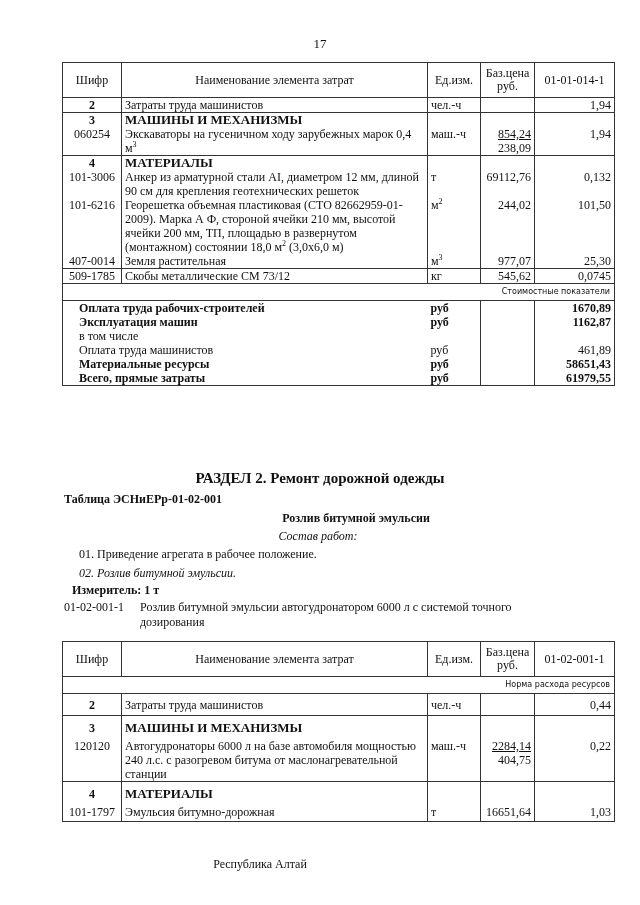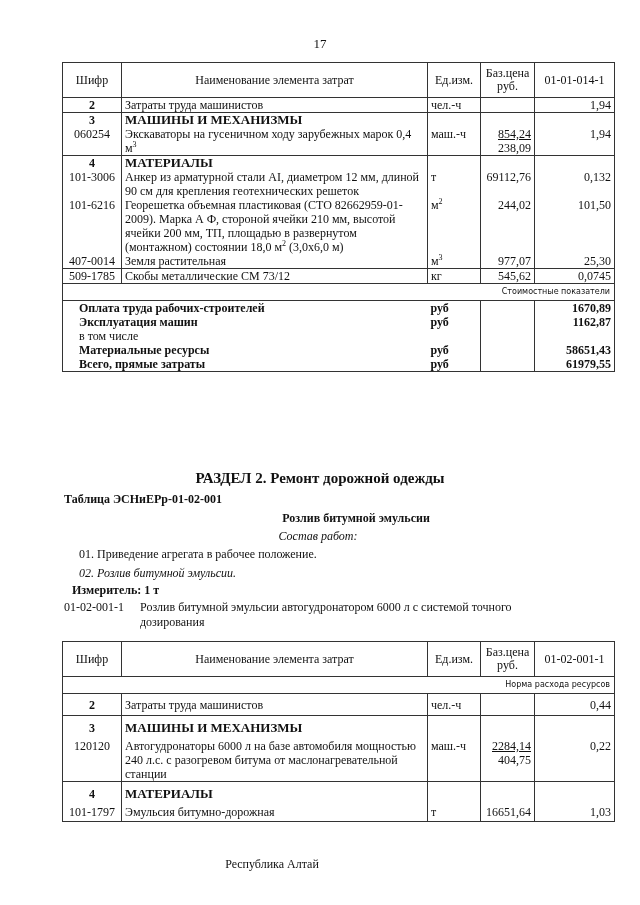--- a/index.html
+++ b/index.html
@@ -119,20 +119,26 @@
     <td class="c-price"></td>
     <td class="c-val bold">1162,87</td>
   </tr>
   <tr class="sum">
     <td colspan="2" class="c-code" style="text-align:left;padding-left:16px;border-right:none">в том числе</td>
     <td class="c-unit"></td>
     <td class="c-price"></td>
     <td class="c-val"></td>
   </tr>
   <tr class="sum">
+    <td colspan="2" class="c-code" style="text-align:left;padding-left:16px;border-right:none">Оплата труда машинистов</td>
+    <td class="c-unit">руб</td>
+    <td class="c-price"></td>
+    <td class="c-val">461,89</td>
+  </tr>
+  <tr class="sum">
     <td colspan="2" class="c-code bold" style="text-align:left;padding-left:16px;border-right:none">Материальные ресурсы</td>
     <td class="c-unit bold">руб</td>
     <td class="c-price"></td>
     <td class="c-val bold">58651,43</td>
   </tr>
   <tr class="sum last">
     <td colspan="2" class="c-code bold" style="text-align:left;padding-left:16px;border-right:none">Всего, прямые затраты</td>
     <td class="c-unit bold">руб</td>
     <td class="c-price"></td>
     <td class="c-val bold">61979,55</td>
@@ -204,13 +210,13 @@
   <tr class="last">
     <td class="c-code" style="padding-top:4px;padding-bottom:2px">101-1797</td>
     <td class="c-name" style="padding-top:4px">Эмульсия битумно-дорожная</td>
     <td class="c-unit" style="padding-top:4px">т</td>
     <td class="c-price" style="padding-top:4px">16651,64</td>
     <td class="c-val" style="padding-top:4px">1,03</td>
   </tr>
 </tbody>
   </table>
 
-<div class="txt" style="top:857px; left:0; width:520px; text-align:center;padding-left:12px;">Республика Алтай</div>
+<div class="txt" style="top:857px; left:0; width:520px; text-align:center;">Республика Алтай</div>
 
 </body></html>

